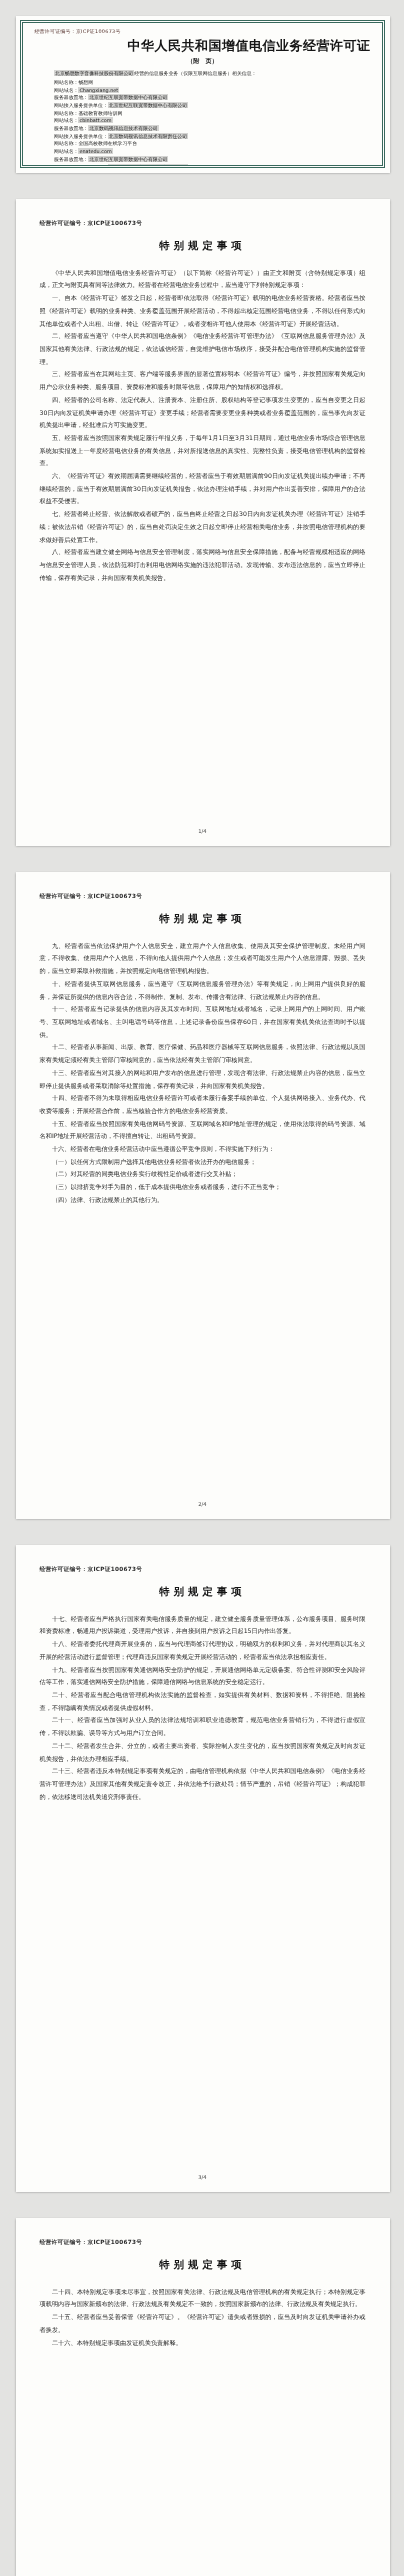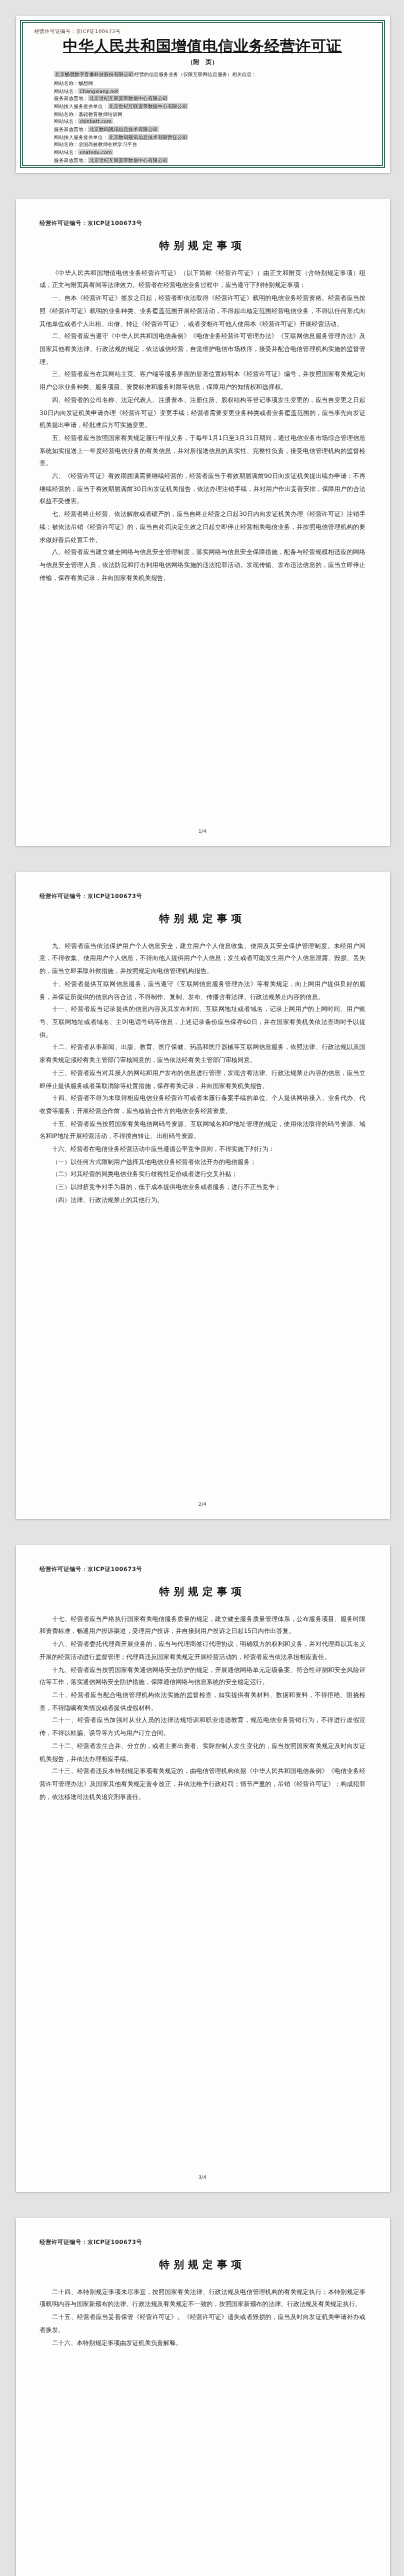--- a/index.html
+++ b/index.html
@@ -31,28 +31,27 @@
     border: 1px solid #38685c;
     padding: 5.2px 11.3px 4.1px 11.3px;
     overflow: hidden;
   }
   .cert-header {
     font-size: 4.9px;
     color: #55312c;
     letter-spacing: 0.3px;
   }
   .cert-title {
-    text-align: center;
+    text-align: right;
     font-family: "Liberation Serif", "DejaVu Serif", serif;
     font-weight: bold;
-    font-size: 15px;
+    font-size: 13px;
     color: #161616;
     margin-top: 3.1px;
     letter-spacing: 0.5px;
-    text-decoration: underline;
   }
   .cert-subtitle {
     text-align: center;
     font-family: "Liberation Serif", "DejaVu Serif", serif;
     font-weight: bold;
     font-size: 6.2px;
     color: #161616;
     margin-top: 1.5px;
   }
   .cert-intro {

